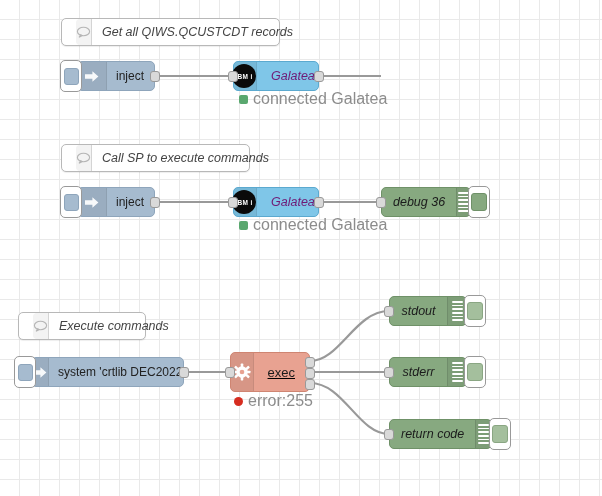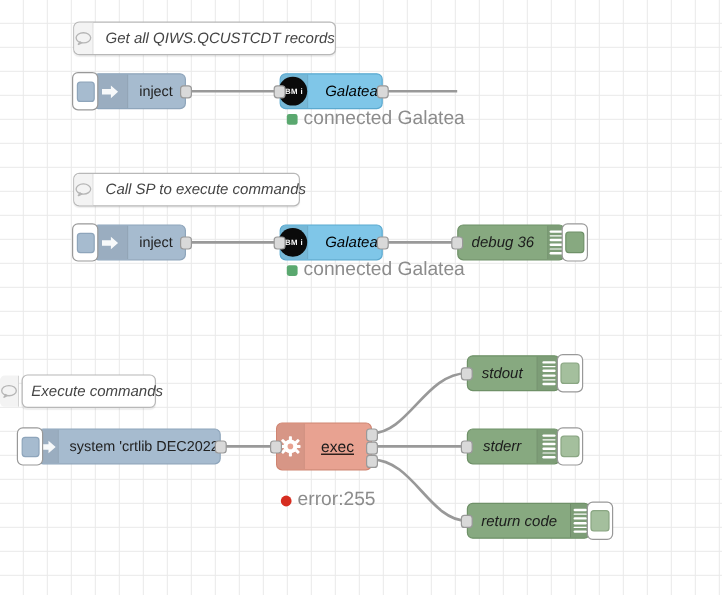--- a/index.html
+++ b/index.html
@@ -42,20 +42,21 @@
     white-space: nowrap;
   }
 
   
   .comment {
     background: #ffffff;
     border: 1px solid #b8b8b8;
     height: 28px;
     border-radius: 5px;
     box-shadow: 0 1px 1px rgba(0,0,0,0.07);
+    padding-left: 14px;
   }
   .comment .icon-box {
     width: 28px;
     background: #f3f3f3;
     border-right: 1px solid #d4d4d4;
     border-radius: 4px 0 0 4px;
     display: flex; align-items: center; justify-content: center;
   }
   .comment .node-label { padding-left: 10px; padding-right: 12px; color: #444; }
 
@@ -109,21 +110,21 @@
   .ibmi-badge {
     width: 24px; height: 24px; border-radius: 50%;
     background: #0a0a0a;
     display:flex; align-items:center; justify-content:center;
     margin-left: -2px;
   }
   .ibmi-badge span {
     color:#ffffff; font-size:6.5px; font-weight:bold; letter-spacing:0.3px;
     font-family: "Liberation Sans", sans-serif;
   }
-  .galatea .node-label { justify-content:center; padding: 0 14px; color:#000000; }
+  .galatea .node-label { justify-content:center; padding: 0 14px; color:#701a75; }
 
   
   .debug {
     background: #87a980;
     border-color: #6f9168;
     height: 30px;
   }
   .debug .node-label { justify-content:center; padding:0 11px; color:#1b1b1b; }
   .debug .stripes {
     width: 18px;
@@ -295,21 +296,21 @@
         <b></b>
         <b></b>
         <b></b>
         <b></b>
     </div>
     <div class="debug-btn">
         <i></i>
       </div>
   </div>
 
-  <div class="node comment" style="left:18px; top:312px; width:112px;justify-content:center;">
+  <div class="node comment" style="left:18px; top:312px; width:128px;">
     <div class="icon-box">
       <svg class="comment-bubble" viewBox="0 0 16 13" xmlns="http://www.w3.org/2000/svg">
         <ellipse cx="8" cy="6" rx="6.6" ry="4.6" fill="none" stroke="#b5b5b5" stroke-width="1.2"></ellipse>
         <path d="M5,9.6 L3.2,12.2 L6.4,10.6 Z" fill="none" stroke="#b5b5b5" stroke-width="1.2"></path>
       </svg>
     </div>
     <div class="node-label">Execute commands</div>
   </div>
 
   <div class="node inject" style="left:31px; top:357px; width:153px;">
@@ -341,21 +342,21 @@
           <circle cx="10" cy="10" r="6.4"></circle>
         </g>
         <circle cx="10" cy="10" r="2.6" fill="#e8a291"></circle>
       </svg>
     </div>
     <div class="node-label">exec</div>
     <div class="port" style="right:-6px; top:4px;"></div>
     <div class="port" style="right:-6px; top:15px;"></div>
     <div class="port" style="right:-6px; top:26px;"></div>
   </div>
-  <div class="status err" style="left:234px; top:408px;">
+  <div class="status err" style="left:234px; top:392px;">
     <span class="dot-rd"></span>
     <span>error:255</span>
   </div>
 
   <div class="node debug" style="left:389px; top:296px; width:78px;">
     <div class="port" style="left:-6px; top:9px;"></div>
     <div class="node-label">stdout</div>
     <div class="stripes">
       <b></b>
         <b></b>

